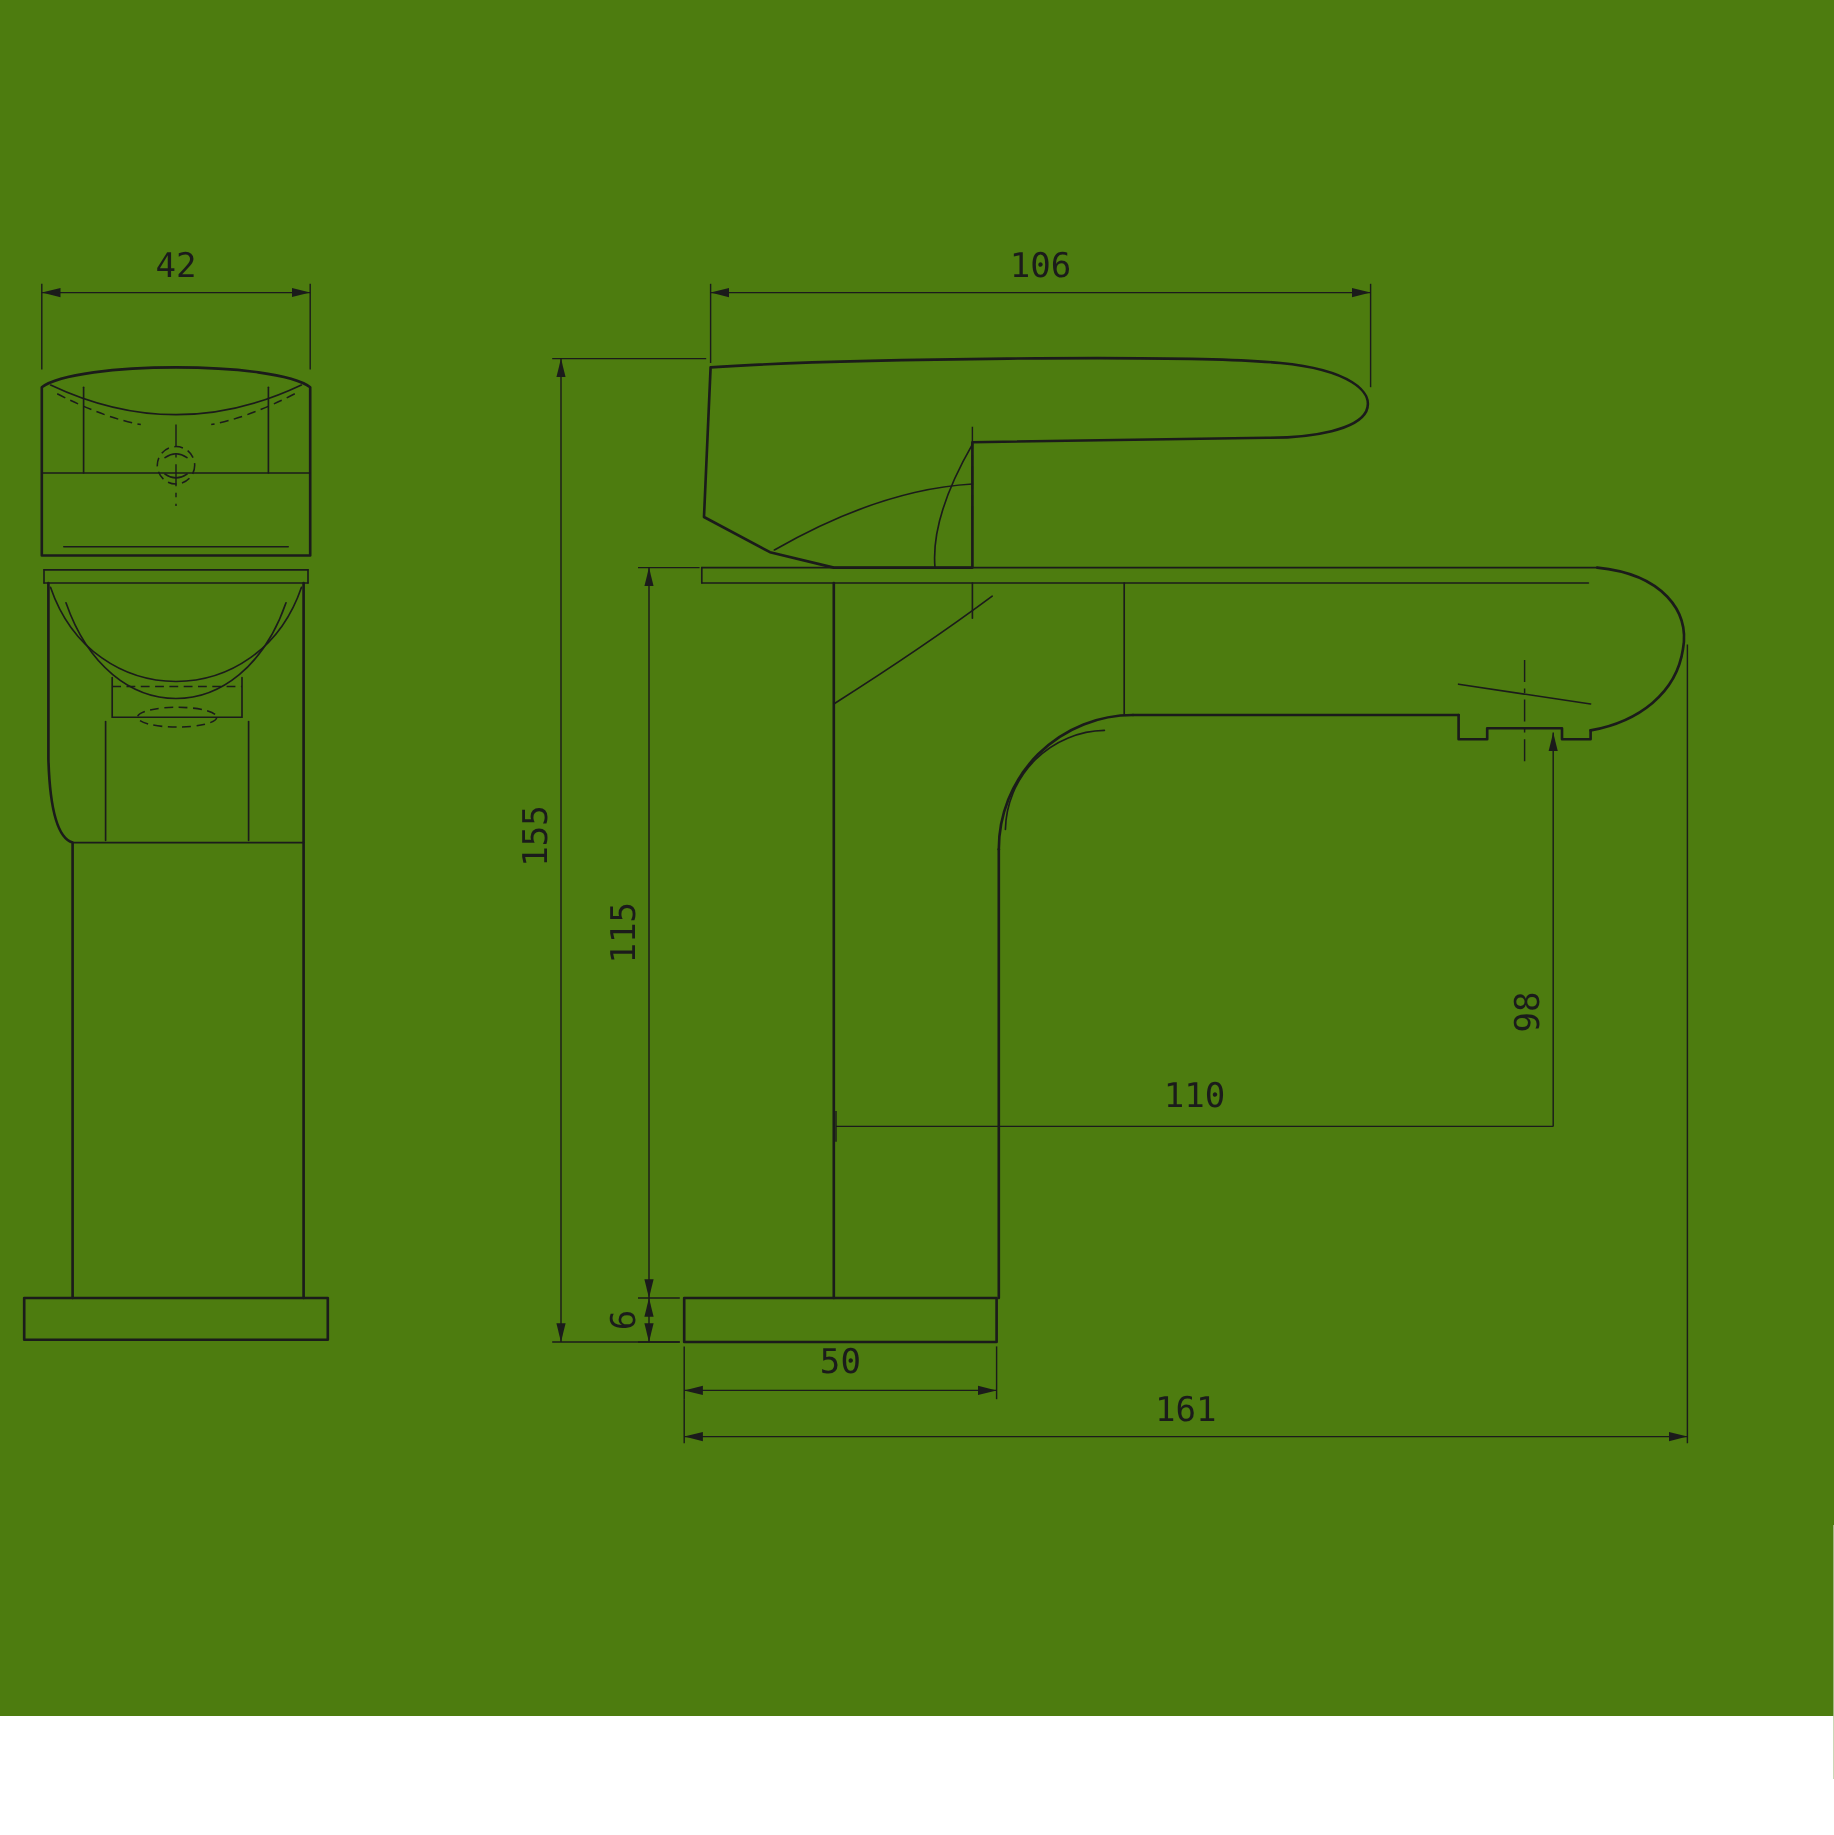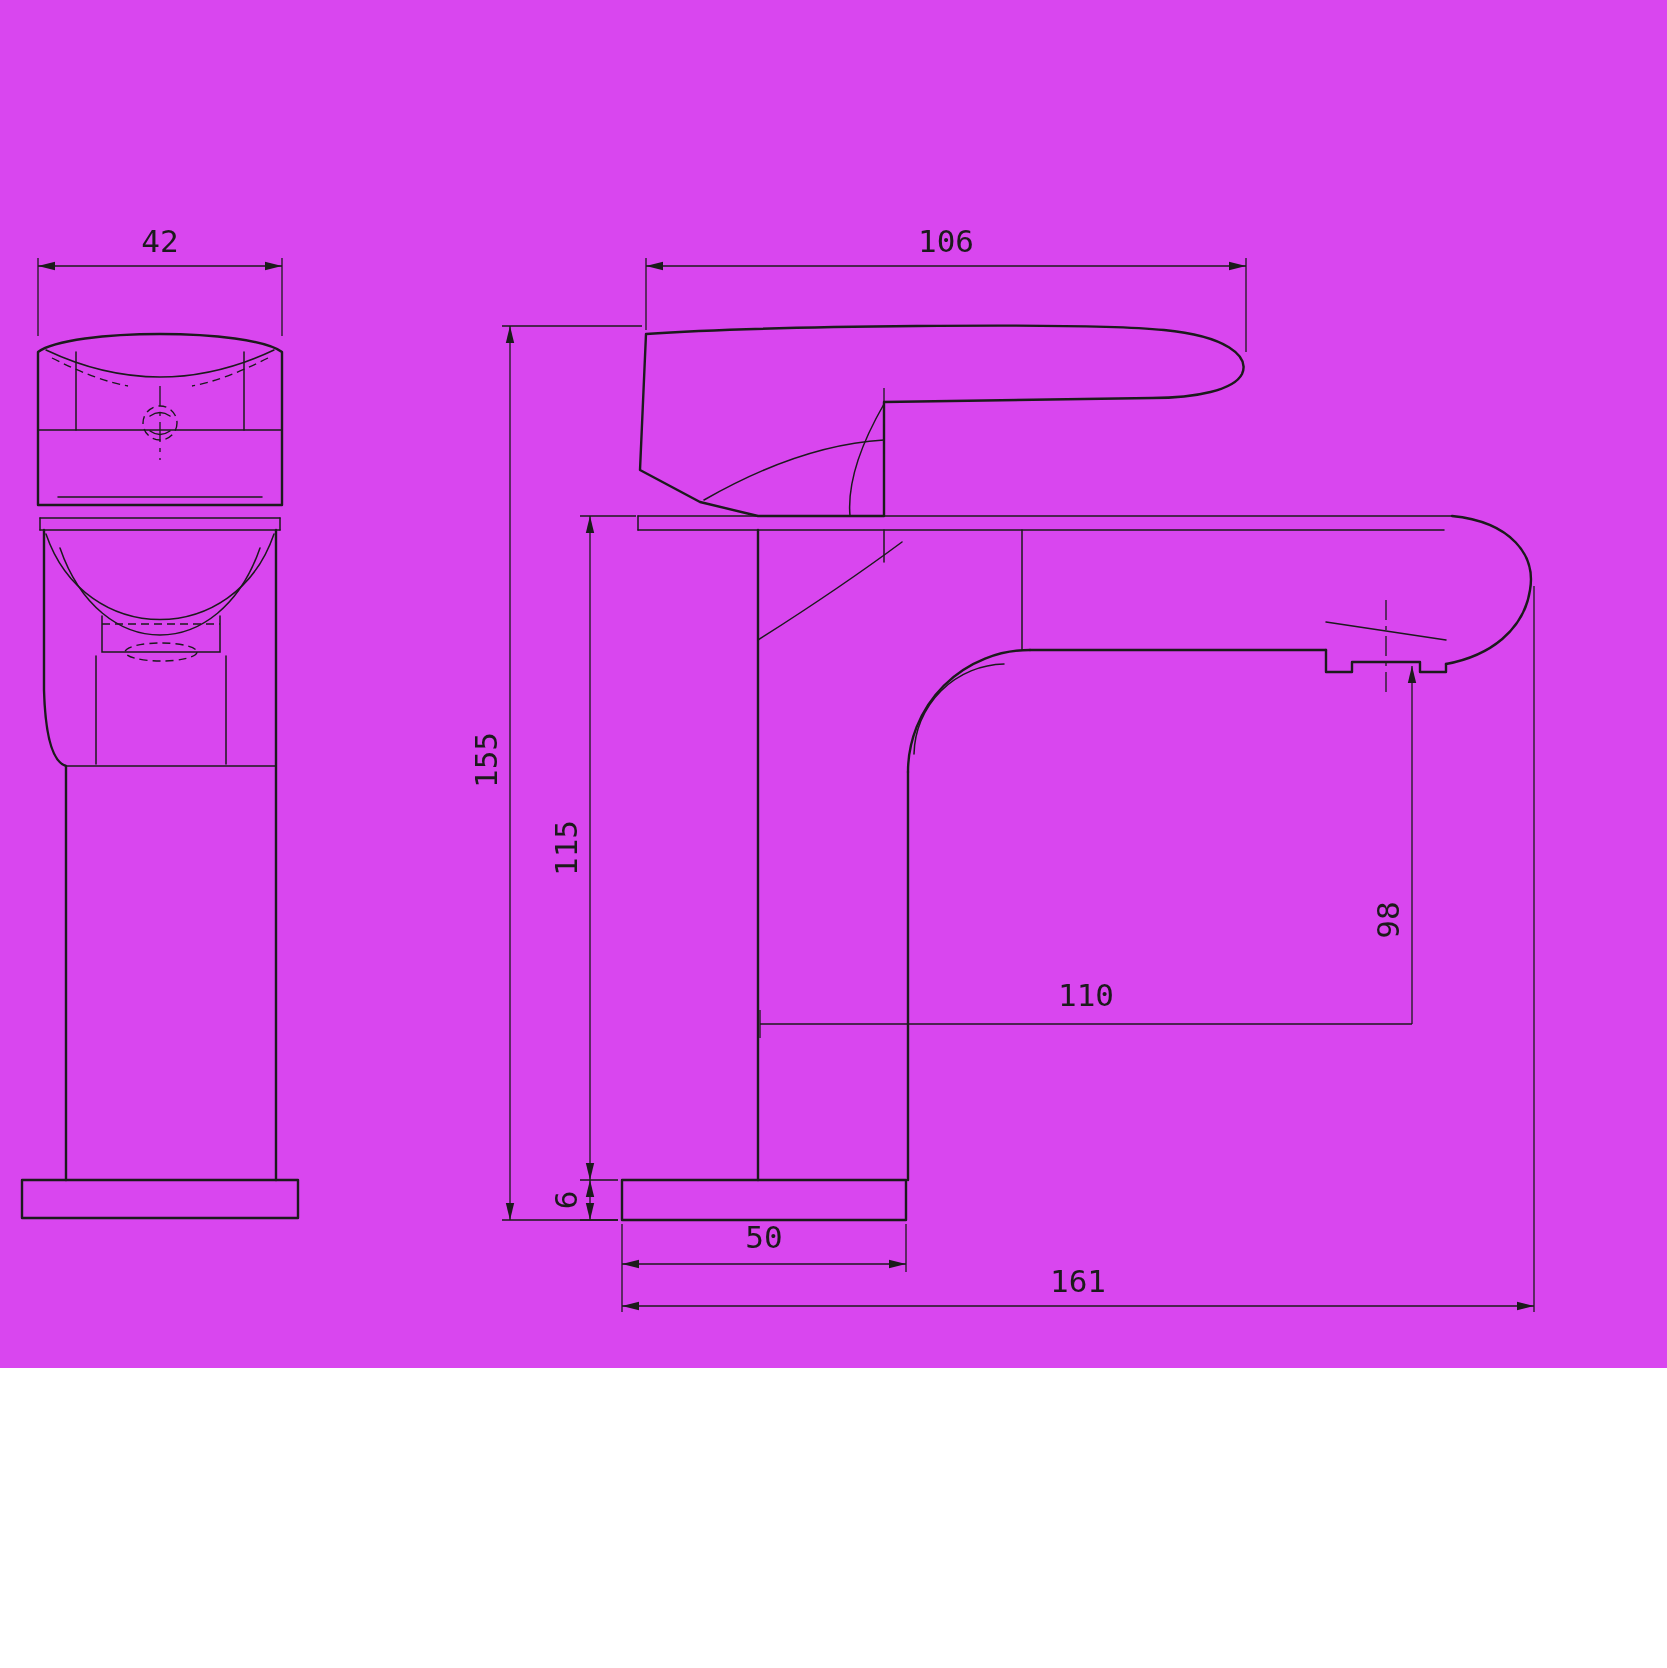--- a/index.html
+++ b/index.html
@@ -1,19 +1,19 @@
 <!DOCTYPE html>
 <html><head>
 <meta charset="utf-8">
 <style>
   html,body{margin:0;padding:0;background:#ffffff;}
   #canvas{
     position:relative;
-    width:1667px;height:1368px;
-    background:#d946ef;
+    width:1667px;height:1560px;
+    background:#4d7c0f;
     font-family:"DejaVu Sans Mono","Liberation Mono",monospace;
     overflow:hidden;
   }
   svg{position:absolute;top:0;left:0;}
   .outline{fill:none;stroke:#1b1b1b;stroke-width:2.4;stroke-linecap:round;stroke-linejoin:round;}
   .thin{fill:none;stroke:#1b1b1b;stroke-width:1.5;stroke-linecap:round;}
   .dash{fill:none;stroke:#1b1b1b;stroke-width:1.4;stroke-dasharray:8 5;}
   .cl{fill:none;stroke:#1b1b1b;stroke-width:1.3;stroke-dasharray:20 6 4 6;}
   .dim{fill:none;stroke:#1b1b1b;stroke-width:1.3;}
   .ext{fill:none;stroke:#1b1b1b;stroke-width:1.3;}

